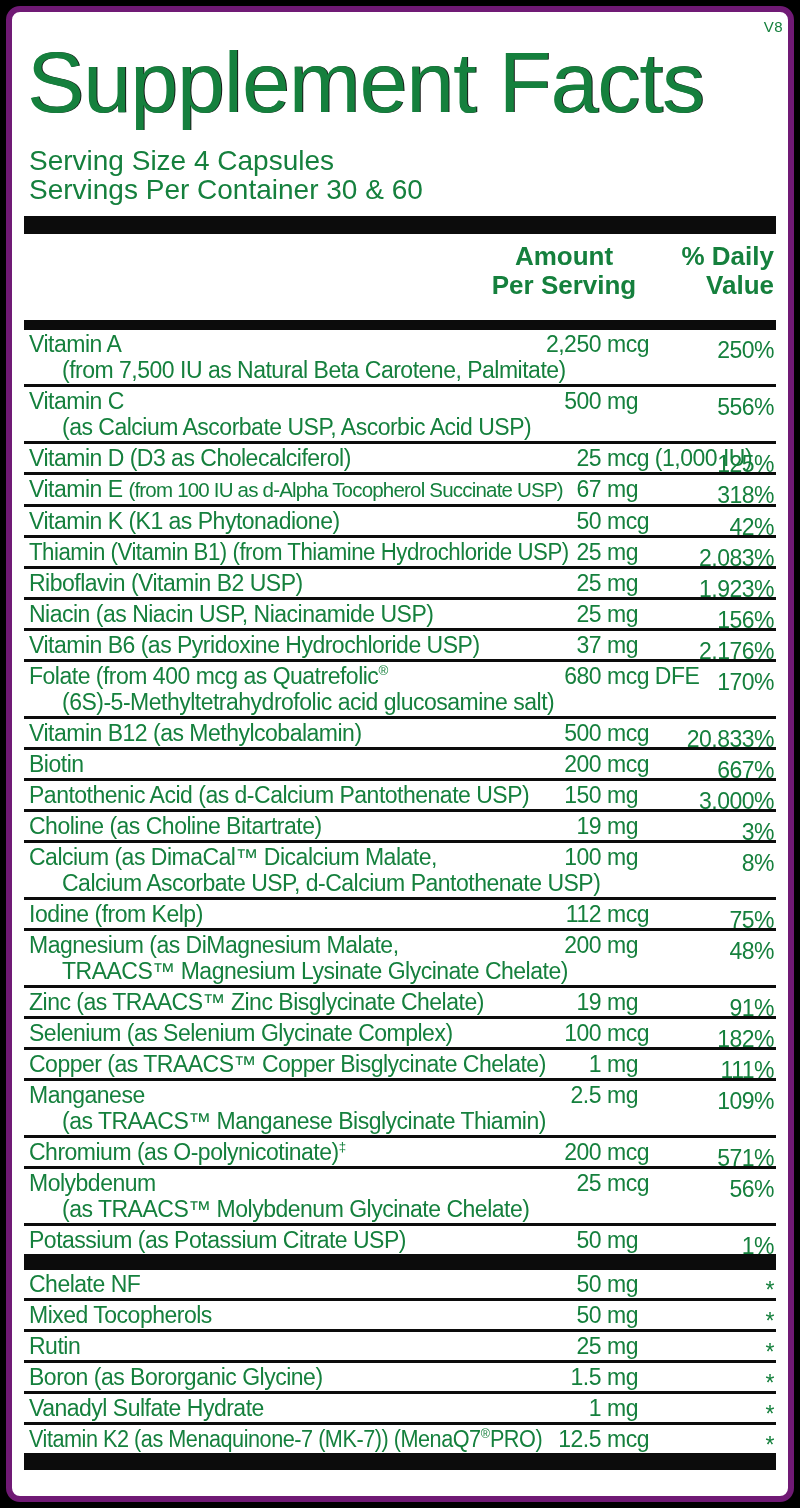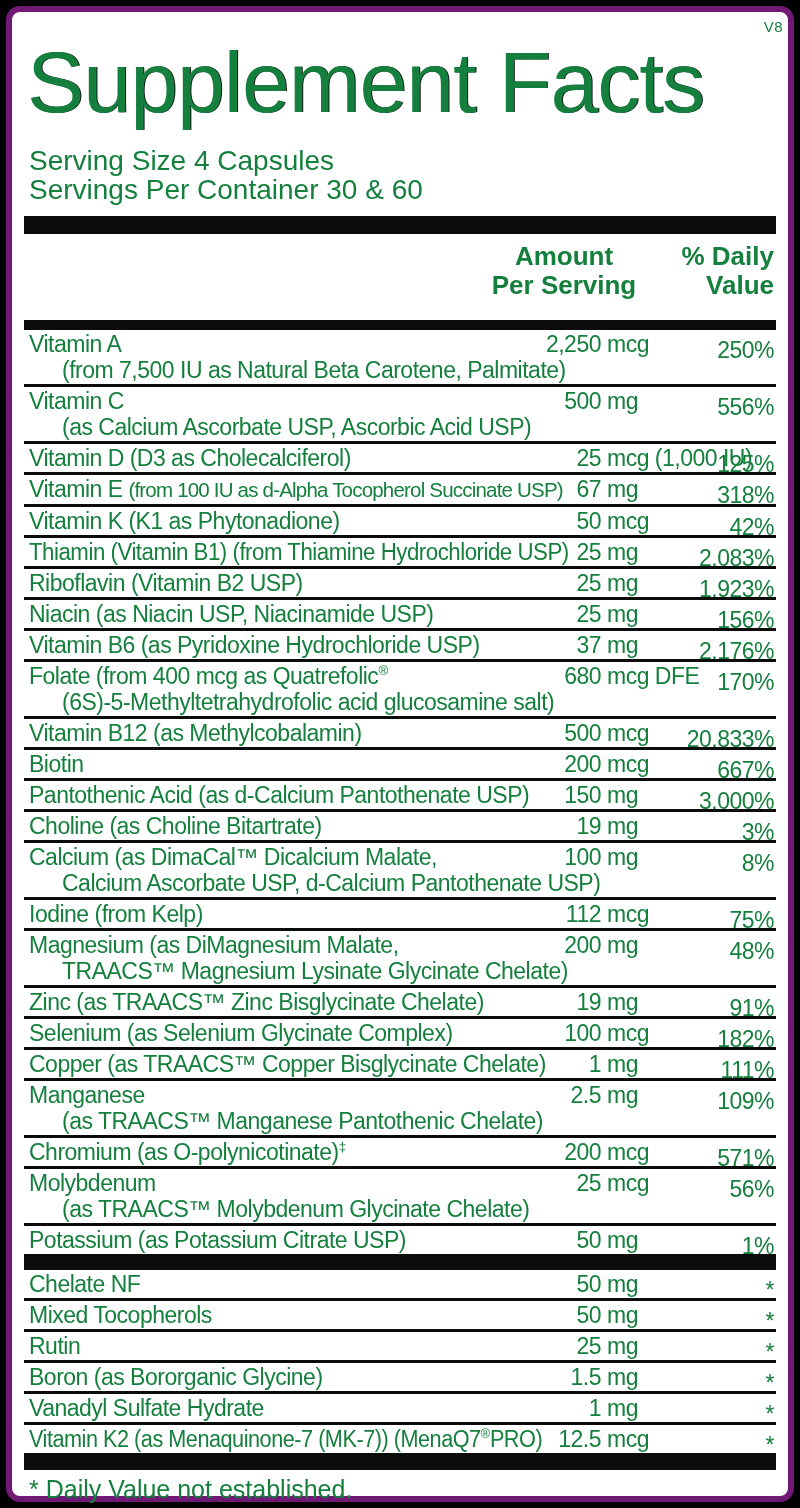--- a/index.html
+++ b/index.html
@@ -268,21 +268,21 @@
       <div></div>
     </div>
     <span class="num">1</span>
     <span class="unit">mg</span>
     <span class="dv">111%</span>
   </div>
 
   <div class="row">
     <div class="nm">
       <span class="nwrap"><span class="n">Manganese</span></span>
-      <div><span class="sub">(as TRAACS™ Manganese Pantothenic Chelate)</span></div>
+      <div><span class="sub">(as TRAACS™ Manganese Bisglycinate Thiamin)</span></div>
     </div>
     <span class="num">2.5</span>
     <span class="unit">mg</span>
     <span class="dv">109%</span>
   </div>
 
   <div class="row">
     <div class="nm">
       <span class="nwrap"><span class="n">Chromium (as O-polynicotinate)<sup>‡</sup></span></span>
       <div></div>
@@ -372,16 +372,15 @@
       <div></div>
     </div>
     <span class="num">12.5</span>
     <span class="unit">mcg</span>
     <span class="dv">*</span>
   </div>
 </div>
 
     <div class="bar bar-foot"></div>
 
-    <div class="footnote">* Daily Value not established.</div>
 
   </div>
 </div>
 
 </body></html>

